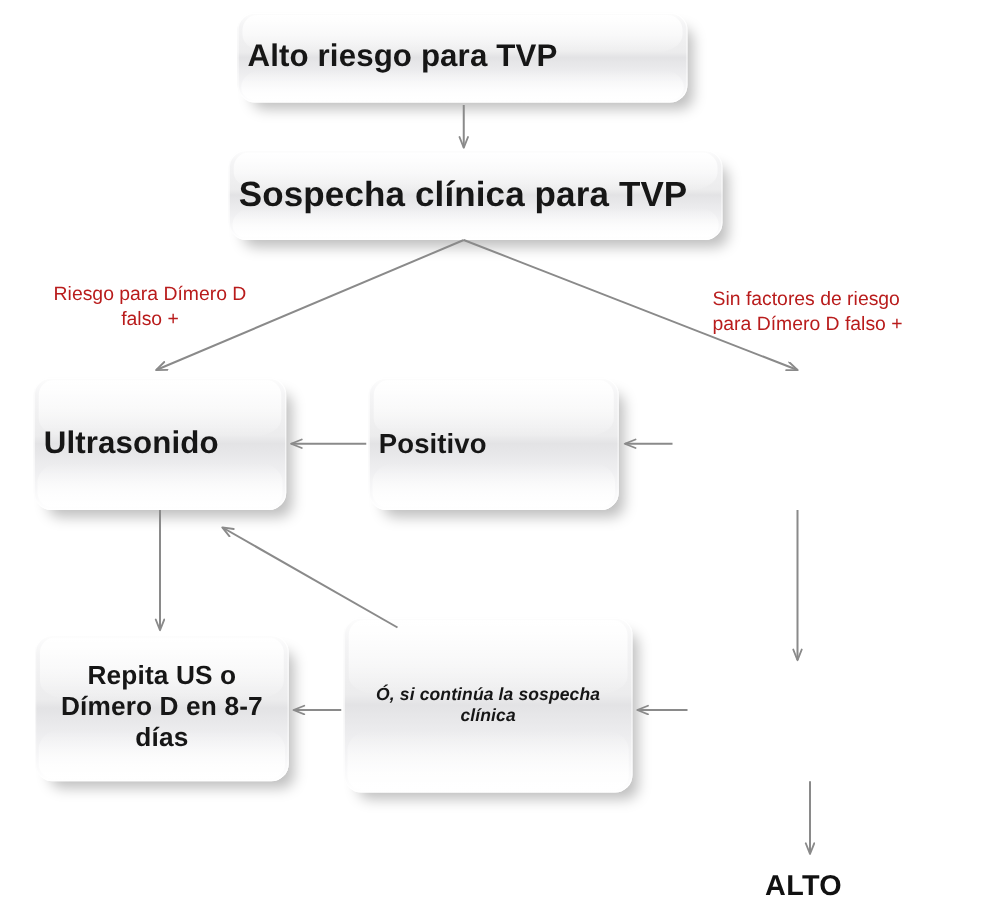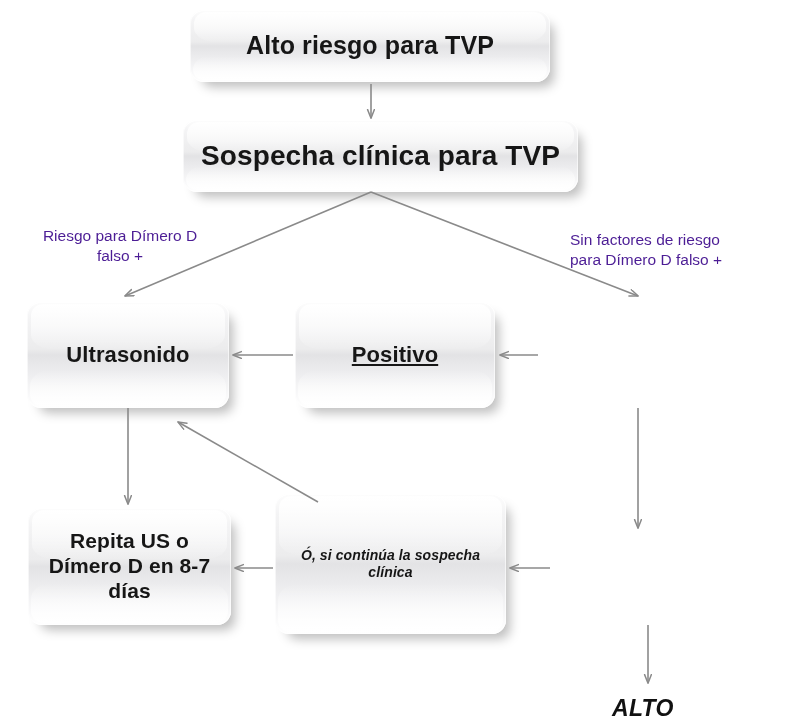--- a/index.html
+++ b/index.html
@@ -33,21 +33,20 @@
         #e3e3e5 50%,
         #eaeaec 62%,
         #f8f8f9 86%,
         #ffffff 100%);
     box-shadow:
       8px 9px 11px -4px rgba(0,0,0,0.26),
       0 1px 0 0 rgba(255,255,255,0.95) inset,
       0 0 0 1px rgba(255,255,255,0.6) inset;
     display: flex;
     align-items: center;
-    justify-content: center;
     text-align: center;
     color: #161616;
     font-weight: bold;
     letter-spacing: 0.1px;
     line-height: 1.18;
   }
   
   .node::before {
     content: "";
     position: absolute;
@@ -79,21 +78,21 @@
   }
   .node .txt {
     position: relative;
     z-index: 2;
     padding: 0 8px;
   }
 
   
   .edge-label {
     position: absolute;
-    color: #4c1d95;
+    color: #b91c1c;
     font-size: 15.5px;
     line-height: 1.26;
     white-space: pre-line;
   }
   .terminal-label {
     position: absolute;
     color: #111111;
     font-weight: bold;
     font-size: 23px;
     letter-spacing: 0.3px;
@@ -148,25 +147,25 @@
   </svg>
 
   <div class="node" style="left:190px; top:10px; width:360px; height:72px; font-size:25px;">
     <span class="txt">Alto riesgo para TVP</span>
   </div>
 
   <div class="node" style="left:183px; top:120px; width:395px; height:72px; font-size:28px;">
     <span class="txt">Sospecha clínica para TVP</span>
   </div>
 
-  <div class="node" style="left:27px; top:302px; width:202px; height:106px; font-size:22px;">
+  <div class="node" style="left:27px; top:302px; width:202px; height:106px; font-size:25px;">
     <span class="txt">Ultrasonido</span>
   </div>
 
-  <div class="node" style="left:295px; top:302px; width:200px; height:106px; font-size:22px;text-decoration:underline;">
+  <div class="node" style="left:295px; top:302px; width:200px; height:106px; font-size:22px;">
     <span class="txt">Positivo</span>
   </div>
 
 
   <div class="node" style="left:28px; top:508px; width:203px; height:117px; font-size:21px;">
     <span class="txt">Repita US o
 Dímero D en
 8-7 días</span>
   </div>
 
@@ -176,15 +175,15 @@
 clínica</span>
   </div>
 
 
   <div class="edge-label" style="left:6px; top:226px; width:228px; text-align:center;">Riesgo para Dímero D
 falso +</div>
 
   <div class="edge-label" style="left:570px; top:230px; width:226px; text-align:left;">Sin factores de riesgo
 para Dímero D falso +</div>
 
-  <div class="terminal-label" style="left:612px; top:695px;font-style:italic;">ALTO</div>
+  <div class="terminal-label" style="left:612px; top:695px;">ALTO</div>
 
 </div>
 
 </body></html>

